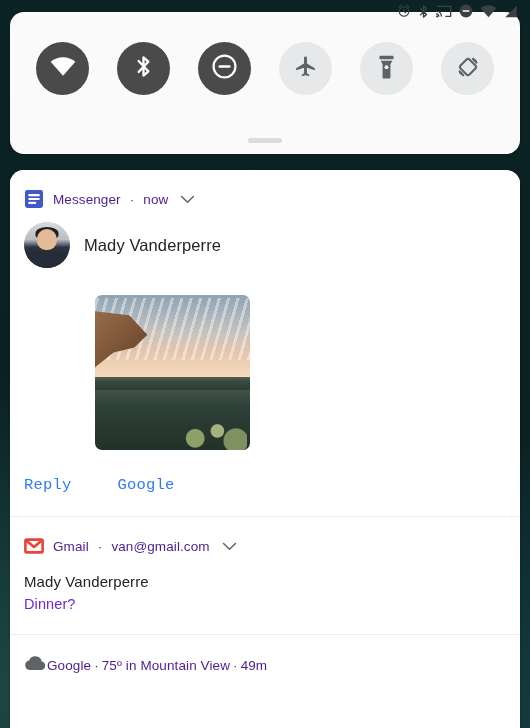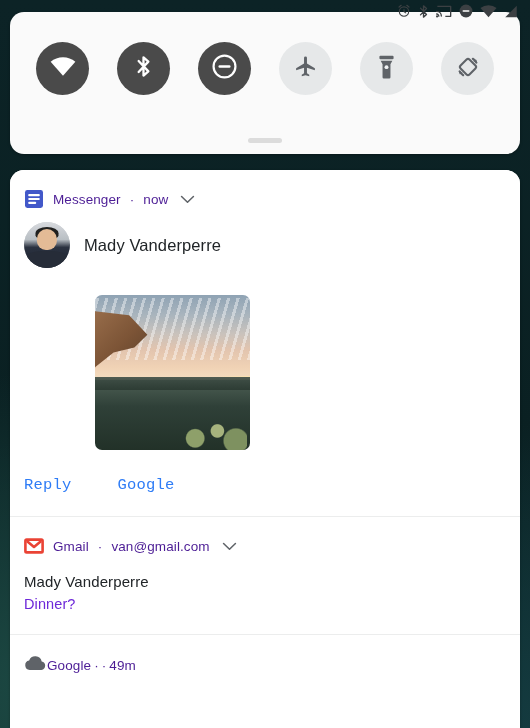--- a/index.html
+++ b/index.html
@@ -422,18 +422,19 @@
 
   <div class="notif">
     <div id="weather-row">
       <span class="app-icon">
         <svg width="22" height="16" viewBox="0 0 24 17">
           <path d="M19 16H6.2A5.2 5.2 0 0 1 5.6 5.7 7.2 7.2 0 0 1 19.3 6.9 4.6 4.6 0 0 1 19 16Z" fill="#5f6368"></path>
         </svg>
       </span>
       <span class="header-text">Google</span>
       <span class="header-text">·</span>
+      <span class="header-text">75º in Mountain View</span>
       <span class="header-text">·</span>
       <span class="header-text">49m</span>
     </div>
   </div>
 
 </div>
 
 </body></html>

